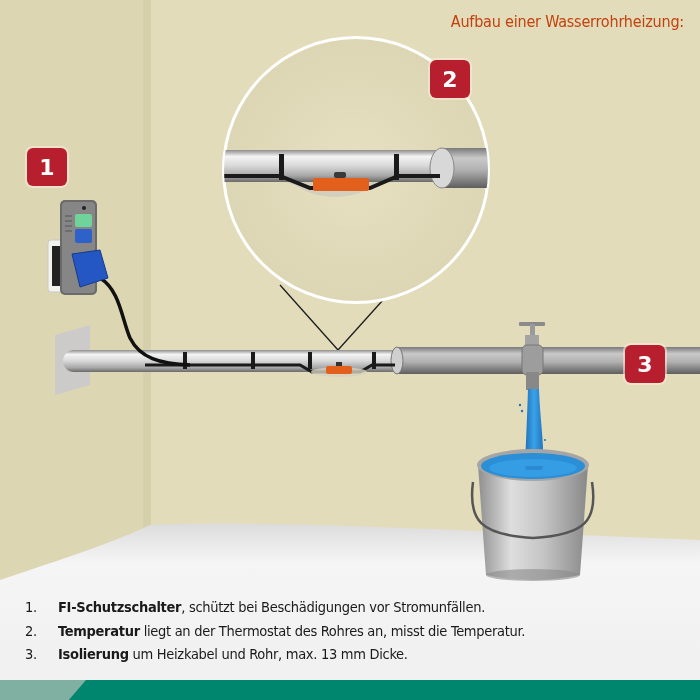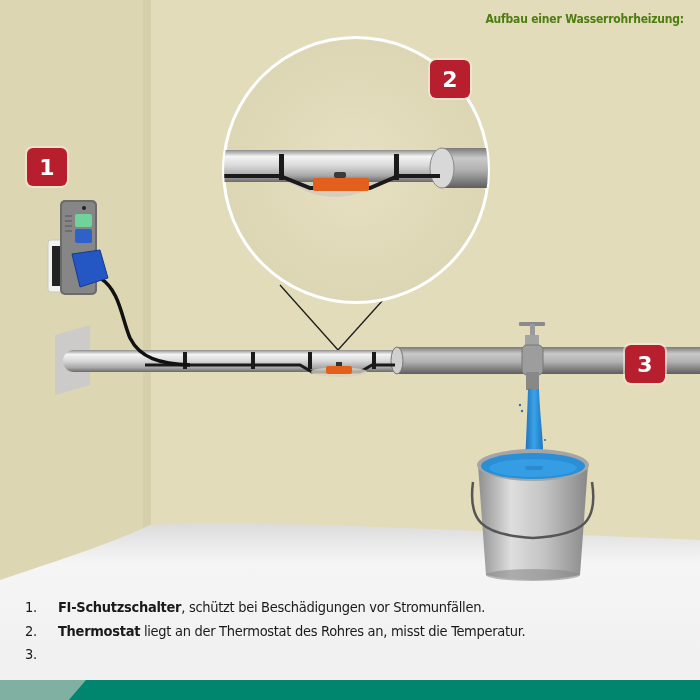--- a/index.html
+++ b/index.html
@@ -1,22 +1,21 @@
 <!DOCTYPE html>
 <html><head>
 <meta charset="utf-8">
 <style>
   html, body { margin: 0; padding: 0; }
   body { width: 700px; height: 700px; overflow: hidden; position: relative; background: #e2dcbb; font-family: "DejaVu Sans", sans-serif; }
   #scene { position: absolute; left: 0; top: 0; width: 700px; height: 700px; }
   .title {
     position: absolute; right: 16px; top: 12px;
-    font-size: 12px; color: #4d7c0f; letter-spacing: -0.2px;
+    font-size: 16px; color: #c2410c; letter-spacing: -0.2px;
     font-family: "DejaVu Sans Condensed", "DejaVu Sans", sans-serif;
-    font-weight: bold;
   }
   .badge {
     position: absolute; width: 40px; height: 38px; border-radius: 6px;
     background: #b81f2e; color: #fff; font-weight: bold; font-size: 22px;
     display: flex; align-items: center; justify-content: center;
     box-shadow: 0 0 0 2px rgba(255,235,220,0.55);
     font-family: "DejaVu Sans", sans-serif;
   }
   .legend {
     position: absolute; left: 25px; top: 596px; margin: 0; padding: 0; list-style: none;
@@ -175,22 +174,23 @@
   <div class="badge" style="left:430px;top:60px;">2</div>
   <div class="badge" style="left:625px;top:345px;">3</div>
 
   <ol class="legend">
     <li>
       <span class="num">1.</span>
       <span><b>FI-Schutzschalter</b><span>, schützt bei Beschädigungen vor Stromunfällen.</span></span>
     </li>
     <li>
       <span class="num">2.</span>
-      <span><b>Thermostat</b><span> liegt an der Thermostat des Rohres an, misst die Temperatur.</span></span>
+      <span><b>Temperatur</b><span> liegt an der Thermostat des Rohres an, misst die Temperatur.</span></span>
     </li>
     <li>
       <span class="num">3.</span>
+      <span><b>Isolierung</b><span> um Heizkabel und Rohr, max. 13 mm Dicke.</span></span>
     </li>
   </ol>
 
   <div class="footer-bar"></div>
   <div class="footer-accent"></div>
 </div>
 
 </body></html>

